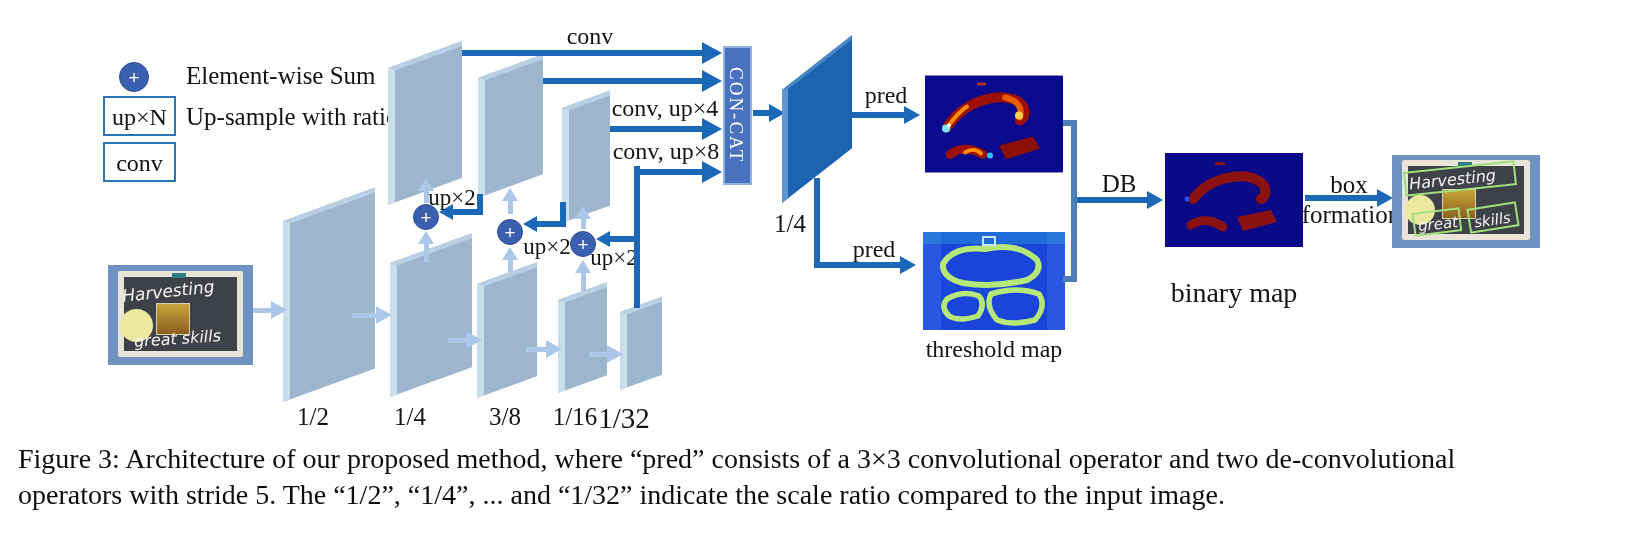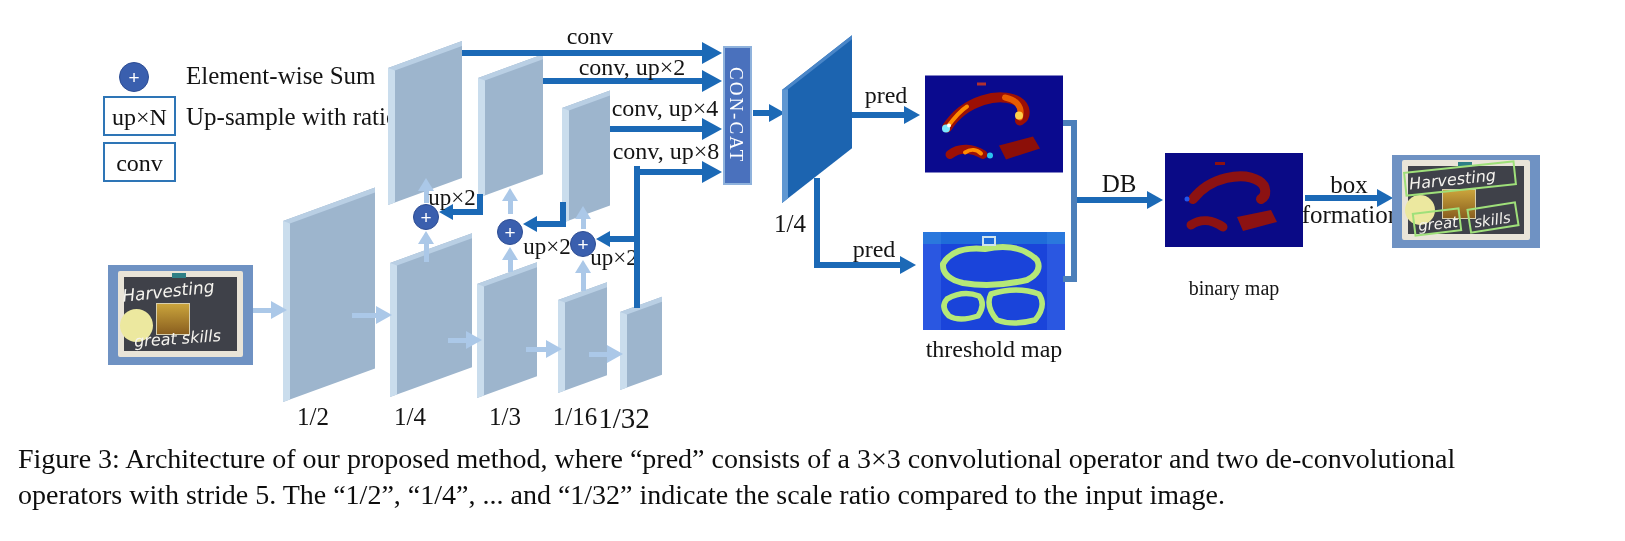--- a/index.html
+++ b/index.html
@@ -58,21 +58,21 @@
   </div>
 
   <div class="slab" style="left:283px;top:221px;width:92px;height:181px;"></div>
   <div class="slab" style="left:390px;top:263px;width:82px;height:134px;"></div>
   <div class="slab" style="left:477px;top:284px;width:60px;height:114px;"></div>
   <div class="slab" style="left:558px;top:300px;width:49px;height:93px;"></div>
   <div class="slab" style="left:620px;top:312px;width:42px;height:78px;"></div>
 
   <div class="txt" style="left:283px;top:403px;width:60px;font-size:25px;">1/2</div>
   <div class="txt" style="left:380px;top:403px;width:60px;font-size:25px;">1/4</div>
-  <div class="txt" style="left:475px;top:403px;width:60px;font-size:25px;">1/3</div>
+  <div class="txt" style="left:475px;top:403px;width:60px;font-size:25px;">3/8</div>
   <div class="txt" style="left:545px;top:403px;width:60px;font-size:25px;">1/16</div>
   <div class="txt" style="left:594px;top:402px;width:60px;font-size:29px;">1/32</div>
 
   <div class="slab" style="left:388px;top:68px;width:74px;height:137px;"></div>
   <div class="slab" style="left:478px;top:78px;width:65px;height:120px;"></div>
   <div class="slab" style="left:562px;top:108px;width:48px;height:115px;"></div>
 
   <div class="ln light" style="left:253px;top:308px;width:20px;height:5px;"></div>
   <div class="ah-r light" style="left:271px;top:301px;"></div>
   <div class="ln light" style="left:352px;top:313px;width:26px;height:5px;"></div>
@@ -117,21 +117,20 @@
   <div class="txt" style="left:574px;top:245px;width:80px;font-size:23px;">up×2</div>
 
   <div class="ln" style="left:634px;top:166px;width:6px;height:142px;"></div>
 
   <div class="ln" style="left:462px;top:50px;width:240px;height:6px;"></div>
   <div class="ah-r" style="left:702px;top:42px;"></div>
   <div class="txt" style="left:540px;top:23px;width:100px;font-size:24px;">conv</div>
 
   <div class="ln" style="left:543px;top:78px;width:159px;height:6px;"></div>
   <div class="ah-r" style="left:702px;top:70px;"></div>
-  <div class="txt" style="left:552px;top:54px;width:160px;font-size:24px;">conv, up×2</div>
 
   <div class="ln" style="left:610px;top:126px;width:92px;height:6px;"></div>
   <div class="ah-r" style="left:702px;top:118px;"></div>
   <div class="txt" style="left:585px;top:95px;width:160px;font-size:24px;">conv, up×4</div>
 
   <div class="ln" style="left:637px;top:169px;width:65px;height:6px;"></div>
   <div class="ah-r" style="left:702px;top:161px;"></div>
   <div class="txt" style="left:586px;top:138px;width:160px;font-size:24px;">conv, up×8</div>
 
   <div class="concat" style="left:723px;top:46px;width:29px;height:139px;line-height:27px;">CON-CAT</div>
@@ -187,21 +186,21 @@
   <div class="txt" style="left:1089px;top:170px;width:60px;font-size:25px;">DB</div>
 
   <svg class="abs" style="left:1165px;top:153px;" width="138" height="94" viewBox="0 0 138 94">
     <rect x="0" y="0" width="138" height="94" fill="#0a0a86"></rect>
     <rect x="50" y="9" width="10" height="3" fill="#8c1212"></rect>
     <path d="M28,46 C45,24 78,18 94,28 C102,33 102,43 96,46" fill="none" stroke="#8c1212" stroke-width="10" stroke-linecap="round"></path>
     <path d="M26,72 C36,65 48,67 58,74" fill="none" stroke="#8c1212" stroke-width="9" stroke-linecap="round"></path>
     <polygon points="72,64 106,57 112,69 78,78" fill="#8c1212"></polygon>
     <circle cx="22" cy="46" r="2.5" fill="#2255ee"></circle>
   </svg>
-  <div class="txt" style="left:1154px;top:277px;width:160px;font-size:20px;">binary map</div>
+  <div class="txt" style="left:1154px;top:277px;width:160px;font-size:28px;">binary map</div>
 
   <div class="ln" style="left:1305px;top:195px;width:74px;height:6px;"></div>
   <div class="ah-r md" style="left:1377px;top:189px;"></div>
   <div class="txt" style="left:1319px;top:171px;width:60px;font-size:25px;">box</div>
   <div class="txt" style="left:1291px;top:201px;width:120px;font-size:25px;">formation</div>
 
   <div class="photo" style="left:1392px;top:155px;width:148px;height:93px;">
     <div class="pframe" style="left:10px;top:5px;width:128px;height:80px;"></div>
     <div class="psign" style="left:66px;top:7px;width:14px;height:5px;"></div>
     <div class="pcircle" style="left:13px;top:40px;width:30px;height:30px;"></div>

